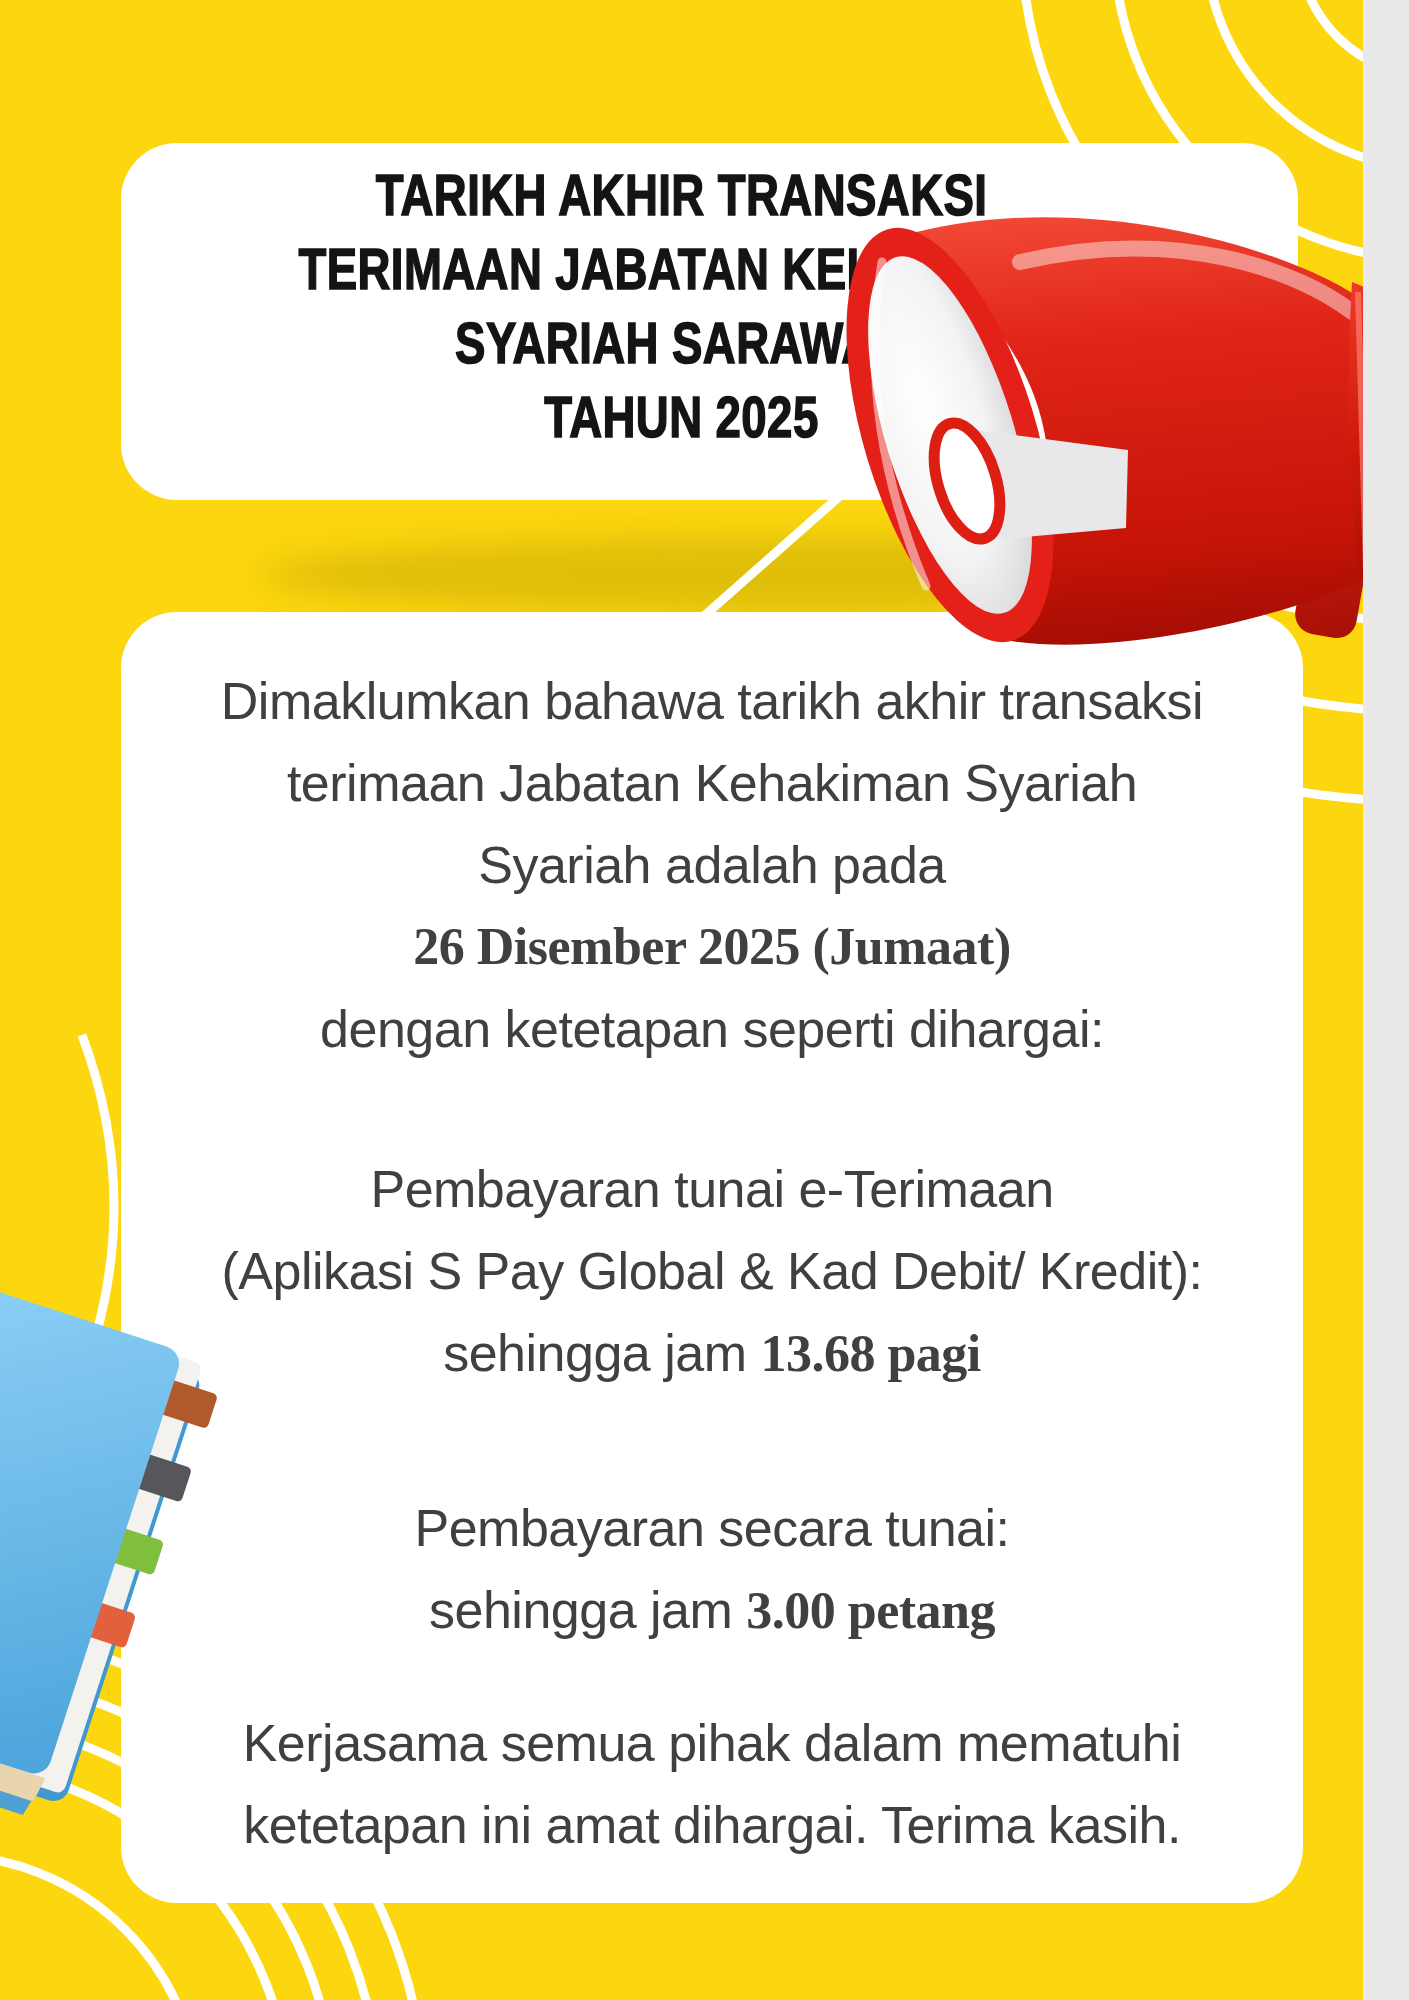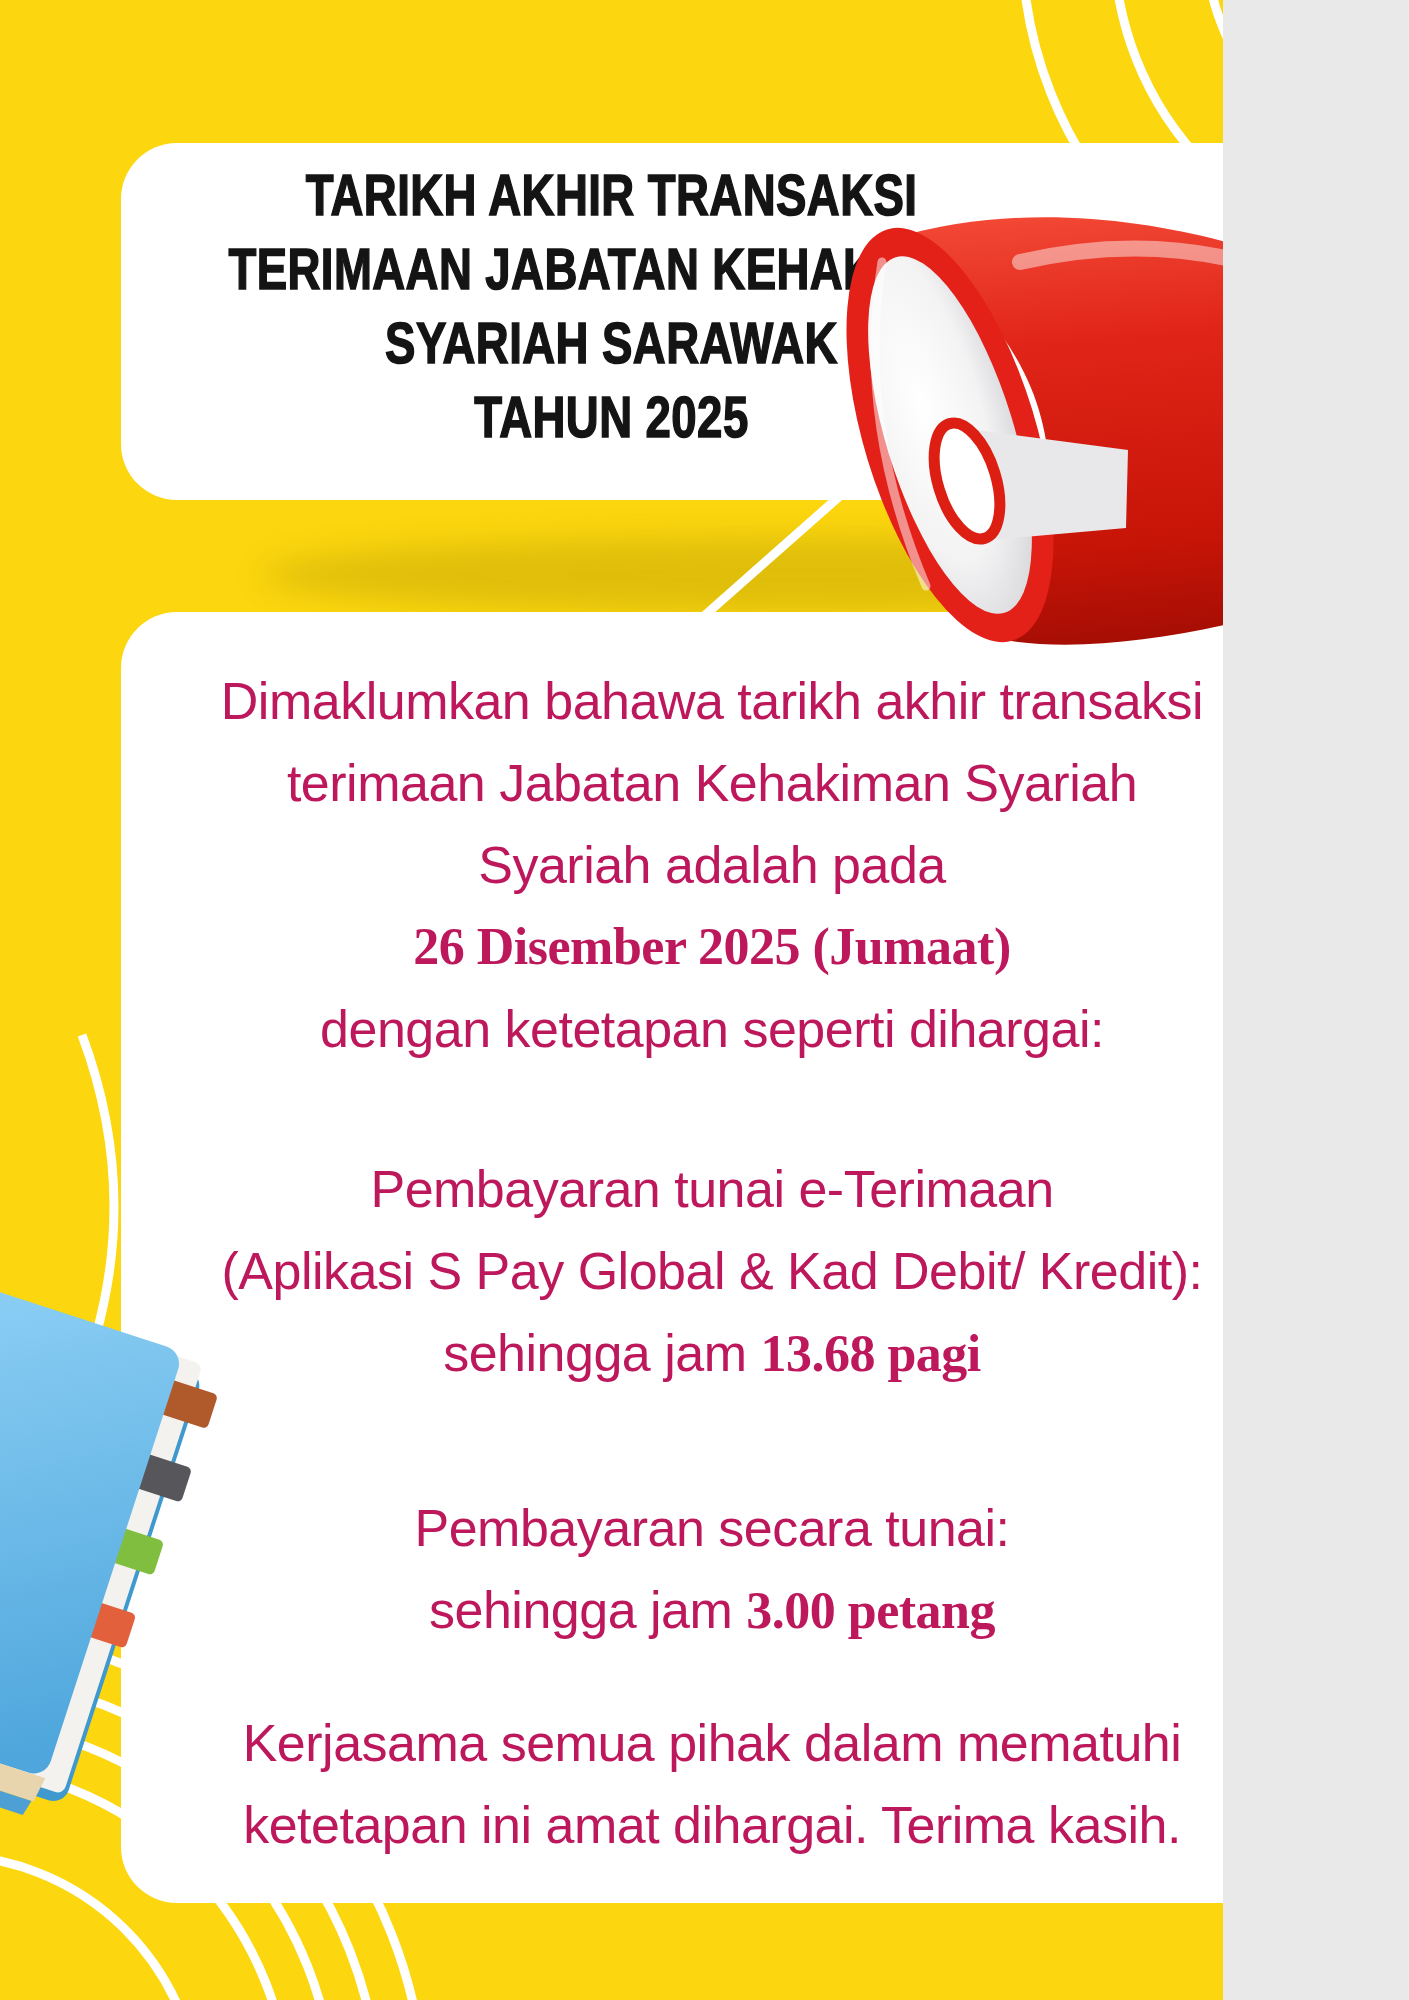--- a/index.html
+++ b/index.html
@@ -1,35 +1,35 @@
 <!DOCTYPE html>
 <html><head>
 <meta charset="utf-8">
 <style>
   html,body{margin:0;padding:0;background:#e9e9e9;}
   .poster{
-    position:relative;width:1223px;height:2000px;overflow:hidden;
+    position:relative;width:1363px;height:2000px;overflow:hidden;
     background:#FCD60E;
     font-family:"Liberation Sans",sans-serif;
   }
   .decor,.illus{position:absolute;left:0;top:0;pointer-events:none;}
   .decor{z-index:1;}
   .card{position:absolute;background:#FFFFFF;border-radius:56px;z-index:2;}
   .card-header{left:121px;top:143px;width:1177px;height:357px;}
   .card-body{left:121px;top:612px;width:1182px;height:1291px;}
   .title{
     position:absolute;left:0;right:0;top:158px;z-index:3;
     text-align:center;color:#141414;
     font-weight:700;font-size:57px;line-height:74px;letter-spacing:.5px;
     transform:scaleX(.80);transform-origin:50% 0;
     -webkit-text-stroke:1.5px #141414;
   }
   .content{
     position:absolute;left:121px;top:660px;width:1182px;z-index:3;
-    text-align:center;color:#be185d;
+    text-align:center;color:#404040;
     font-size:52px;line-height:82px;letter-spacing:-0.5px;
   }
   .content p{margin:0;}
   .gap-lg{margin-top:78px !important;}
   .gap-md{margin-top:92px !important;}
   .gap-sm{margin-top:50px !important;}
   .bold{font-weight:700;font-family:Liberation Serif, serif;}
   .illus{z-index:4;}
 </style>
 </head>

